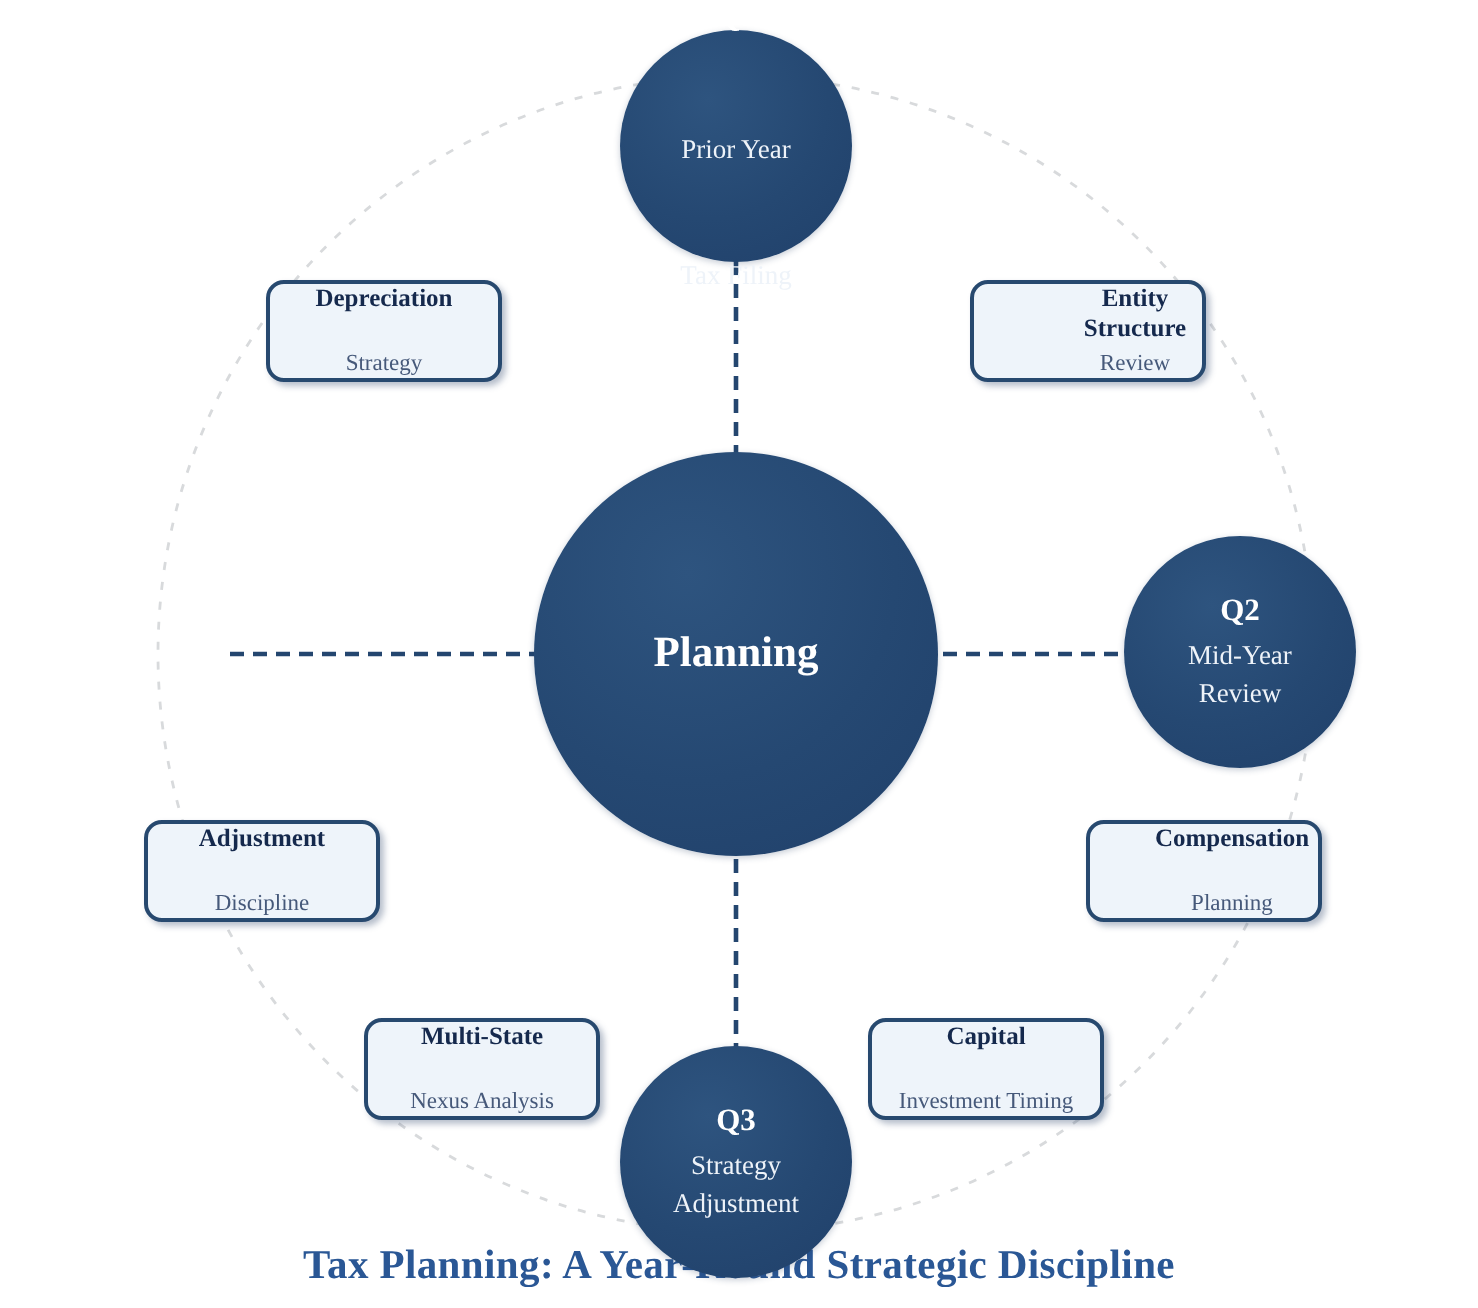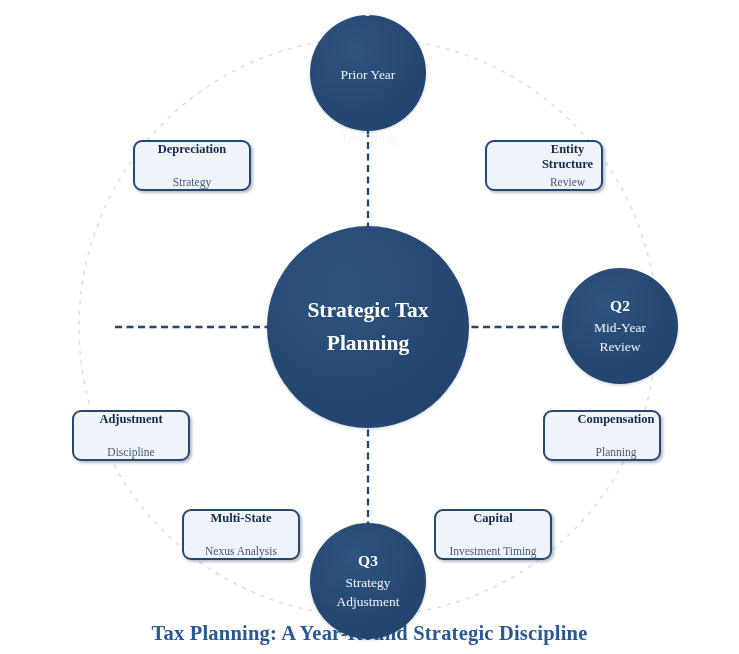--- a/index.html
+++ b/index.html
@@ -114,21 +114,20 @@
 
   <svg class="layer-svg" width="739" height="654" viewBox="0 0 739 654">
     <circle cx="368" cy="327" r="289" fill="none" stroke="#d8dadc" stroke-width="1.4" stroke-dasharray="4 6"></circle>
     <line x1="368" y1="73" x2="368" y2="581" stroke="#24466f" stroke-width="2.3" stroke-dasharray="7 4.5"></line>
     <line x1="115" y1="327" x2="620" y2="327" stroke="#24466f" stroke-width="2.3" stroke-dasharray="7 4.5"></line>
   </svg>
 
   <div class="caption">Tax Planning: A Year-Round Strategic Discipline</div>
 
   <div class="node-circle center-circle">
-    <div>Strategic Tax</div>
     <div>Planning</div>
   </div>
 
   <div id="q1" class="node-circle q-circle">
     <div class="q-label">Q1</div>
     <div class="q-line">Prior Year</div>
     <div class="q-line">Tax Filing</div>
   </div>
 
   <div id="q2" class="node-circle q-circle">

